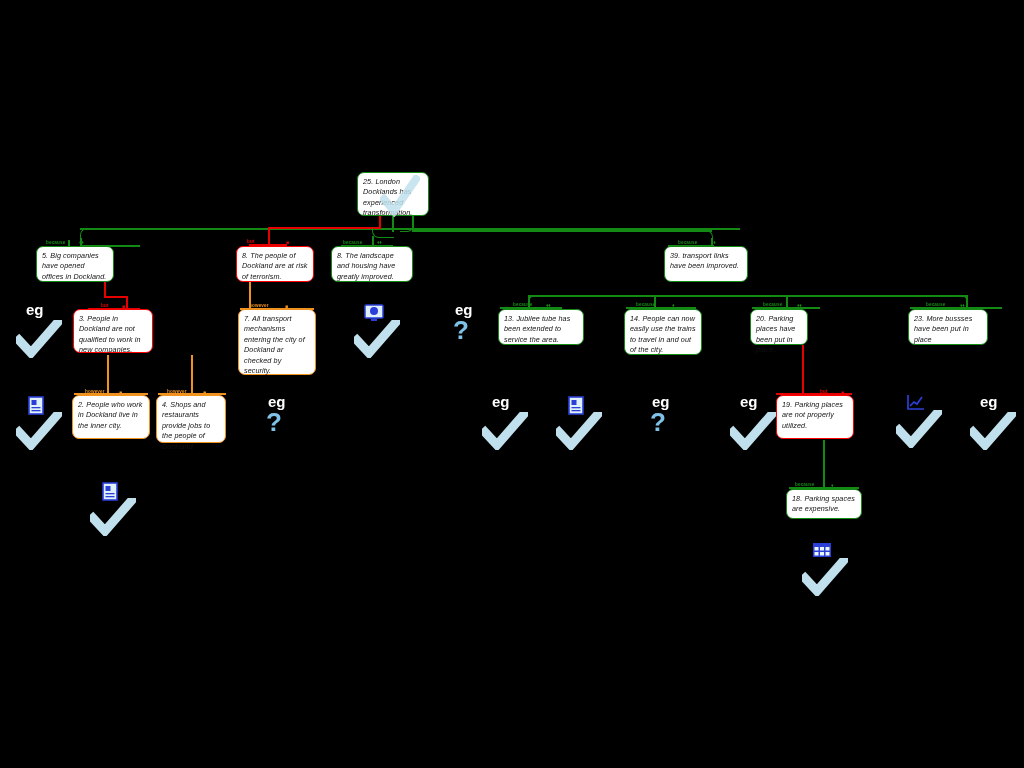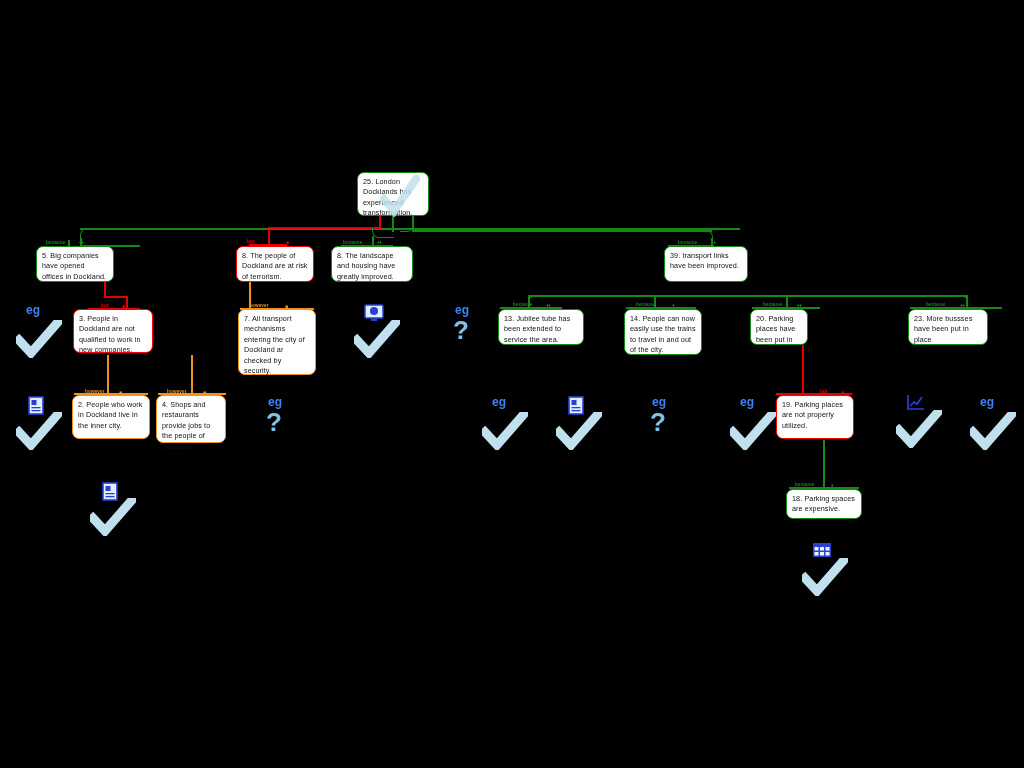--- a/index.html
+++ b/index.html
@@ -5,21 +5,21 @@
   html,body{margin:0;padding:0;background:#000;}
   body{width:1024px;height:768px;overflow:hidden;font-family:"Liberation Sans",sans-serif;}
   #stage{position:relative;width:1024px;height:768px;background:#000;}
 
   
   .node{position:absolute;background:#ffffff;border-radius:7px;box-sizing:border-box;
         padding:4px 5px;font-size:7.2px;line-height:10.4px;color:#111;letter-spacing:.1px;}
   .node.green{border:1.6px solid #138a13;}
   .node.red{border:1.9px solid #ff0000;}
   .node.orange{border:1.8px solid #f0921e;}
-  .node .txt{display:block;}
+  .node .txt{display:block;font-style:italic;}
 
   
   .seg{position:absolute;background:#138a13;}
   .seg.red{background:#e60000;}
   .seg.org{background:#f0921e;}
 
   .corner{position:absolute;box-sizing:border-box;border-style:solid;border-color:#138a13;
           border-width:0;background:transparent;}
   .tl{border-top-width:1.8px;border-left-width:1.8px;border-top-left-radius:7px;}
   .tr{border-top-width:1.8px;border-right-width:1.8px;border-top-right-radius:7px;}
@@ -32,21 +32,21 @@
   .clabel.red{color:#e60000;}
   .clabel.org{color:#f0921e;}
   .cdots{position:absolute;font-size:5px;font-weight:bold;color:#138a13;letter-spacing:-.3px;}
   .cdots.red{color:#e60000;}
   .cdots.org{color:#f0921e;}
 
   
   .evid{position:absolute;width:56px;height:58px;}
   .evid .tick{position:absolute;left:2px;top:18px;width:46px;height:38px;}
   .evid .glyph{position:absolute;left:14px;top:0px;}
-  .eglabel{font-size:12px;font-weight:bold;color:#3b82f6;font-family:"Liberation Sans",sans-serif;
+  .eglabel{font-size:15px;font-weight:bold;color:#ffffff;font-family:"Liberation Sans",sans-serif;
            line-height:16px;}
   .qmark{font-size:26px;font-weight:bold;color:#7fc2e8;line-height:20px;}
 </style>
 </head>
 <body>
 
 <div id="stage">
 
   <div class="seg" style="left:80px;top:228px;width:660px;height:1.8px;"></div>
 

